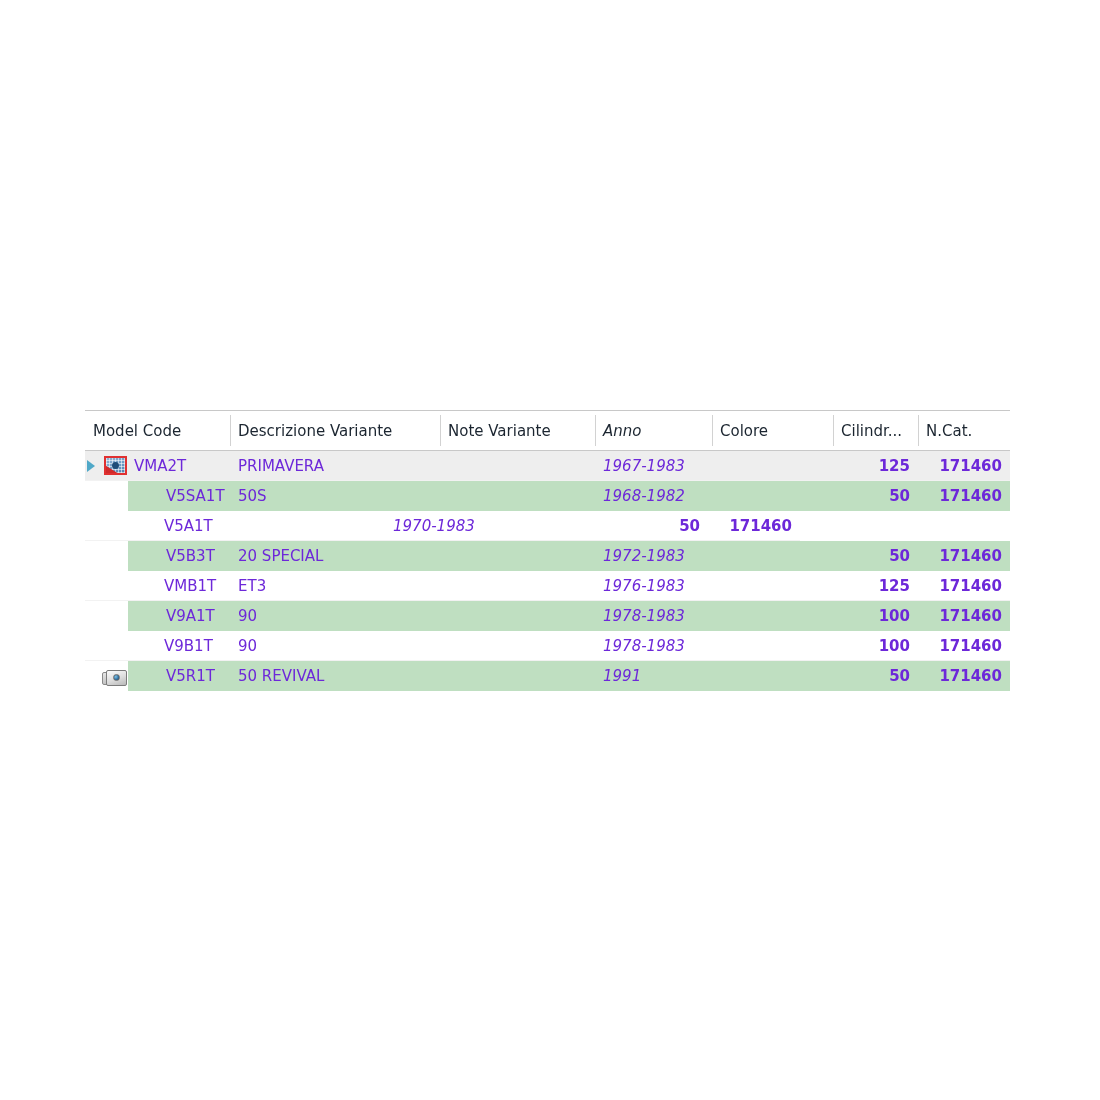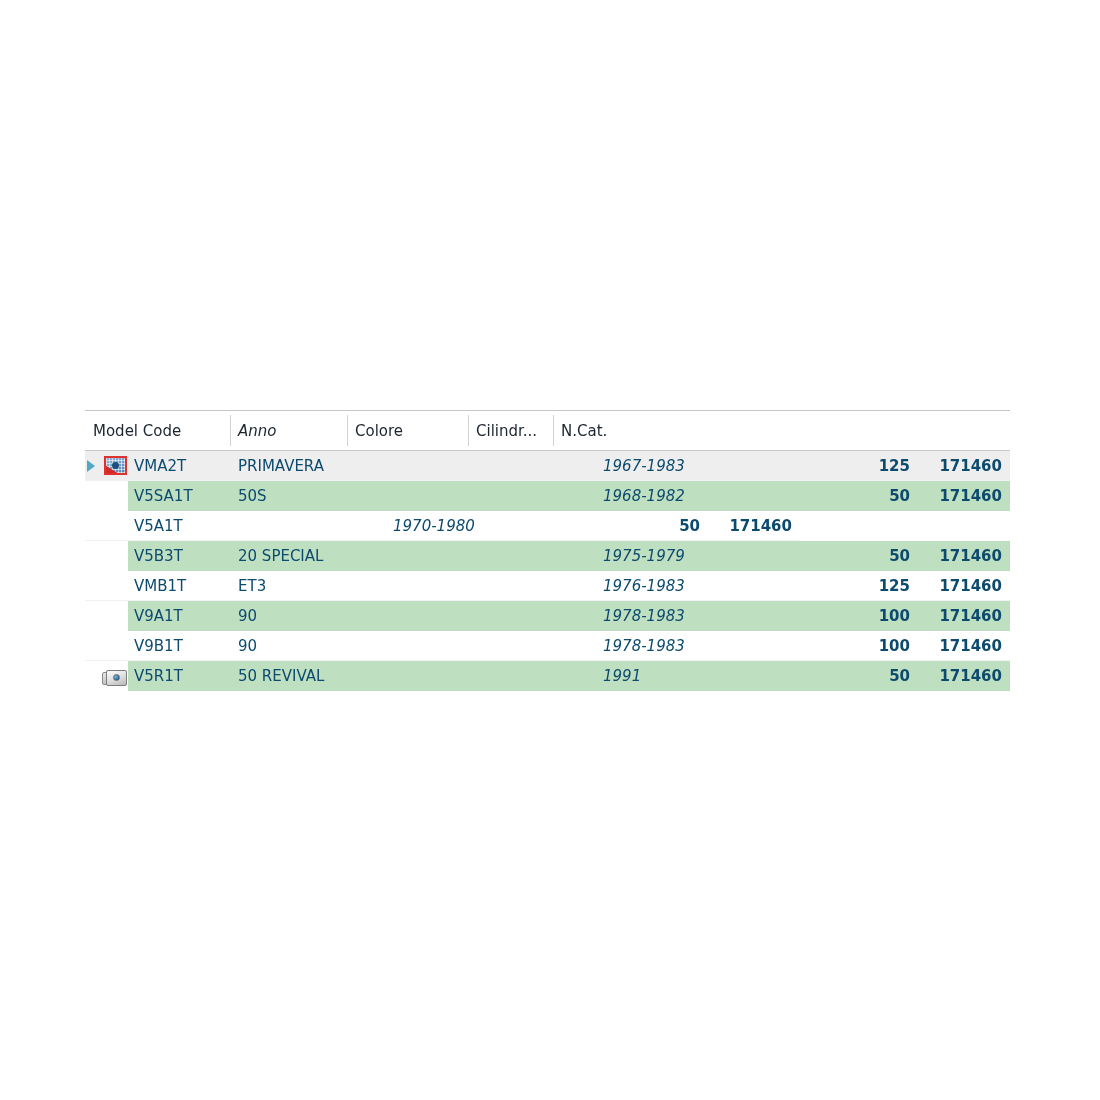--- a/index.html
+++ b/index.html
@@ -72,21 +72,21 @@
 
   .cell {
     position: relative;
     display: flex;
     align-items: center;
     box-sizing: border-box;
     padding: 0 8px;
     white-space: nowrap;
     overflow: hidden;
     font-size: 15px;
-    color: #0c4a6e;
+    color: #6d28d9;
   }
 
   .cell.num { justify-content: flex-end; font-weight: bold; }
 
   
   .c-model   { width: 145px; }
   .c-desc    { width: 210px; }
   .c-note    { width: 155px; }
   .c-anno    { width: 117px; font-style: italic; }
   .c-colore  { width: 121px; }
@@ -112,24 +112,24 @@
     flex: 1;
     height: 100%;
     display: flex;
     align-items: center;
     padding: 0 6px;
     box-sizing: border-box;
   }
 
   
   .row.alt .cell,
-  .row.alt .model-text { background: #bfdfc1; }
+  .row.alt .model-text { background: #bfdfc1; gap: 32px; }
 
   .row.plain .cell,
-  .row.plain .model-text { background: #ffffff; }
+  .row.plain .model-text { background: #ffffff; gap: 30px; }
 
   .row.selected .cell,
   .row.selected .model-text { background: #eeeeee; }
 
   .row.plain .gutter,
   .row.alt .gutter { background: #ffffff; }
   .row.selected .gutter { background: #eeeeee; }
 
   
   .row.plain .cell { border-bottom: 1px solid #f2f2f2; }
@@ -225,20 +225,22 @@
 </style>
 </head>
 <body>
 
 <div id="canvas">
 
   <div class="grid">
 
     <div class="grid-header">
       <div class="hcell c-model">Model Code</div>
+      <div class="hcell c-desc">Descrizione Variante</div>
+      <div class="hcell c-note">Note Variante</div>
       <div class="hcell c-anno">Anno</div>
       <div class="hcell c-colore">Colore</div>
       <div class="hcell c-cil">Cilindr...</div>
       <div class="hcell c-ncat">N.Cat.</div>
     </div>
 
     <div class="grid-body" id="grid-body">
         <div class="row selected">
           <div class="cell c-model">
             <div class="gutter">
@@ -265,33 +267,33 @@
           <div class="cell c-colore"></div>
           <div class="cell c-cil num">50</div>
           <div class="cell c-ncat num">171460</div>
         </div>
         <div class="row plain">
           <div class="cell c-model">
             <div class="gutter"></div>
             <div class="model-text">V5A1T</div>
           </div>
           <div class="cell c-note"></div>
-          <div class="cell c-anno">1970-1980</div>
+          <div class="cell c-anno">1970-1983</div>
           <div class="cell c-colore"></div>
           <div class="cell c-cil num">50</div>
           <div class="cell c-ncat num">171460</div>
         </div>
         <div class="row alt">
           <div class="cell c-model">
             <div class="gutter"></div>
             <div class="model-text">V5B3T</div>
           </div>
           <div class="cell c-desc">20 SPECIAL</div>
           <div class="cell c-note"></div>
-          <div class="cell c-anno">1975-1979</div>
+          <div class="cell c-anno">1972-1983</div>
           <div class="cell c-colore"></div>
           <div class="cell c-cil num">50</div>
           <div class="cell c-ncat num">171460</div>
         </div>
         <div class="row plain">
           <div class="cell c-model">
             <div class="gutter"></div>
             <div class="model-text">VMB1T</div>
           </div>
           <div class="cell c-desc">ET3</div>

